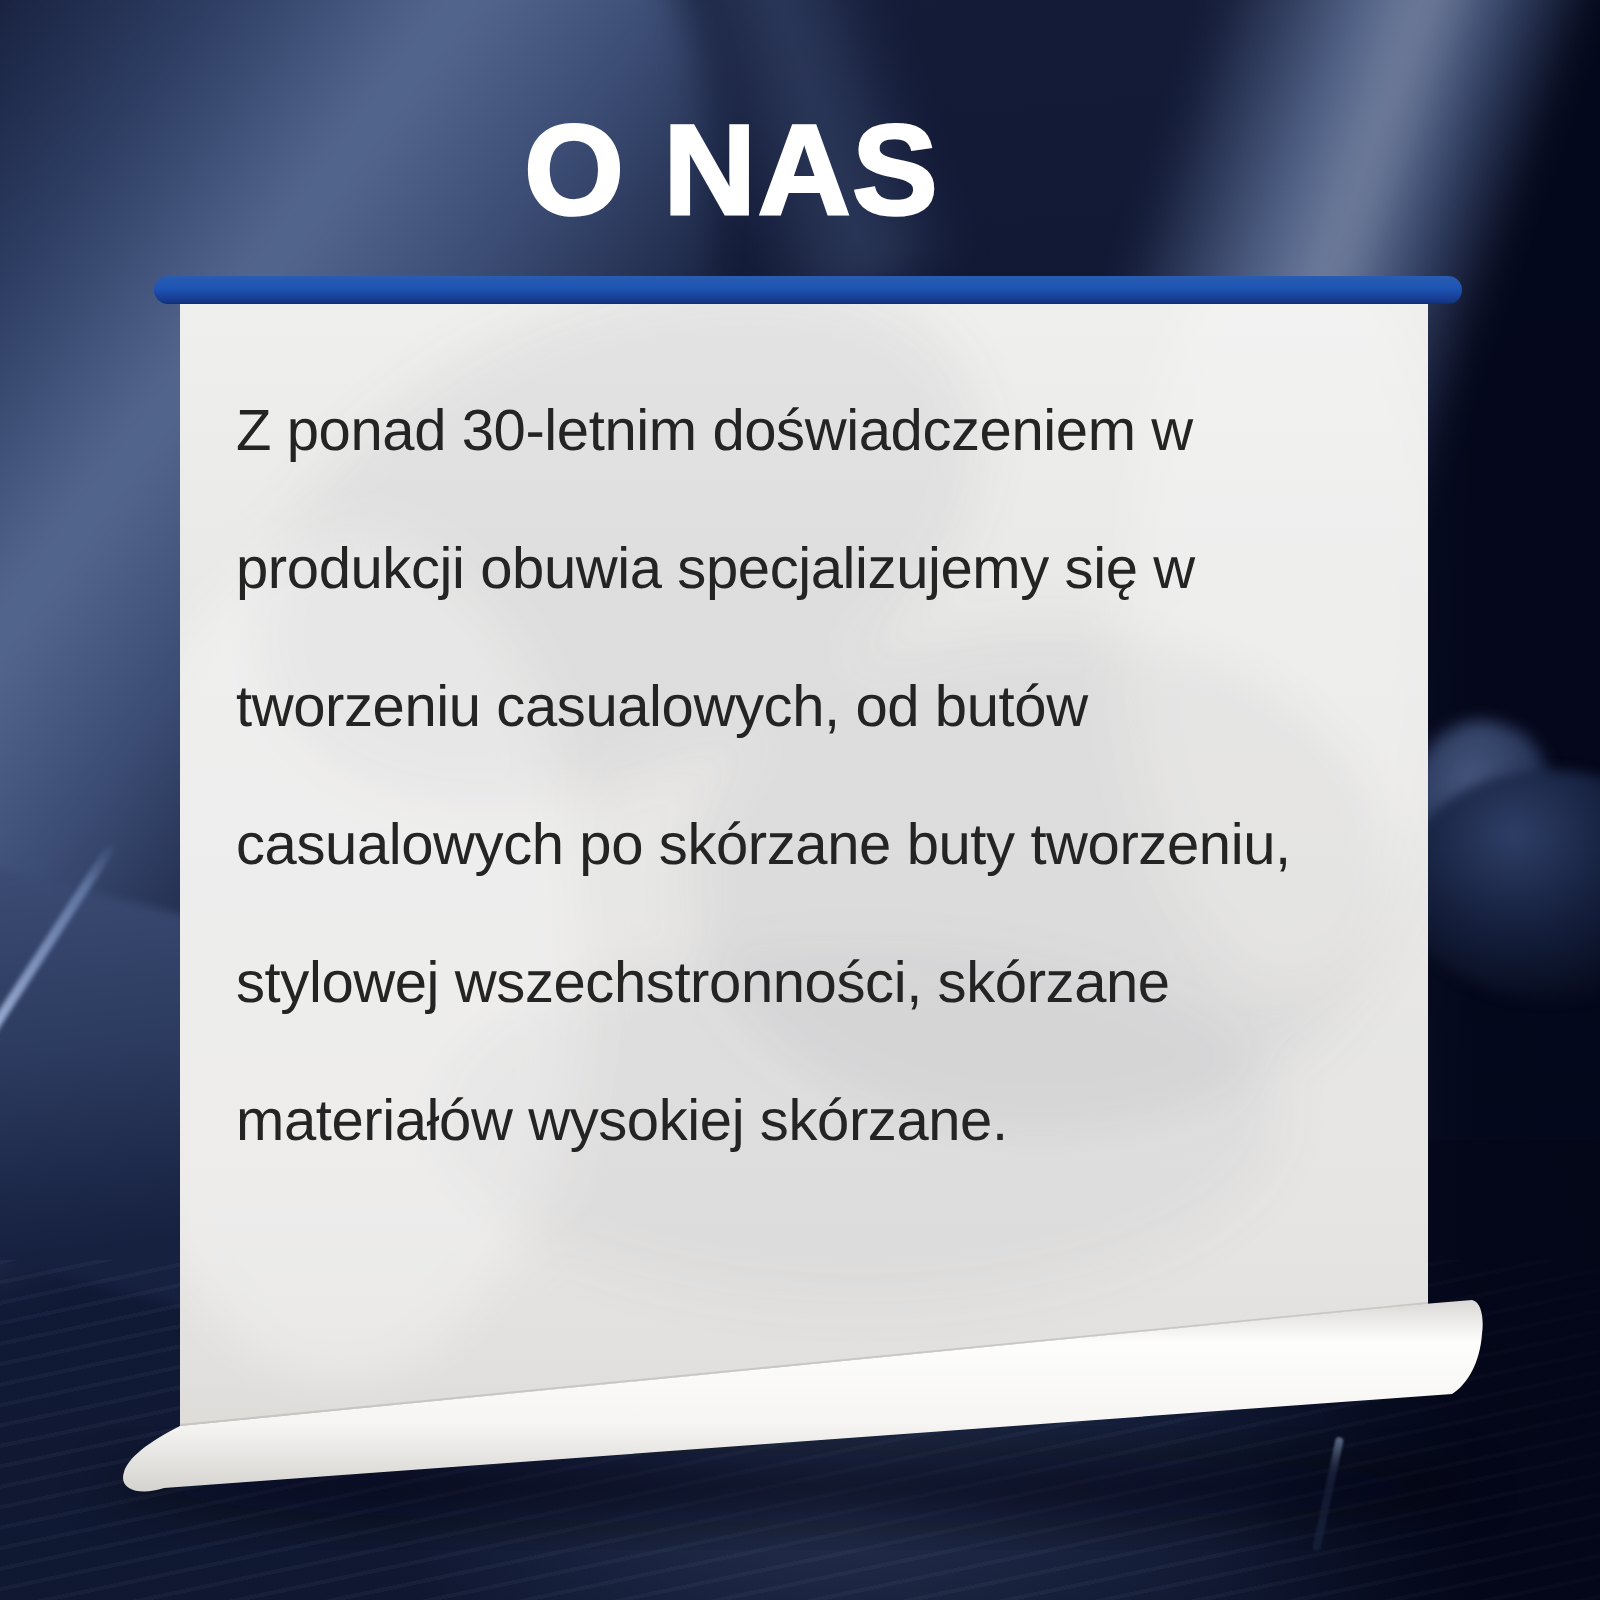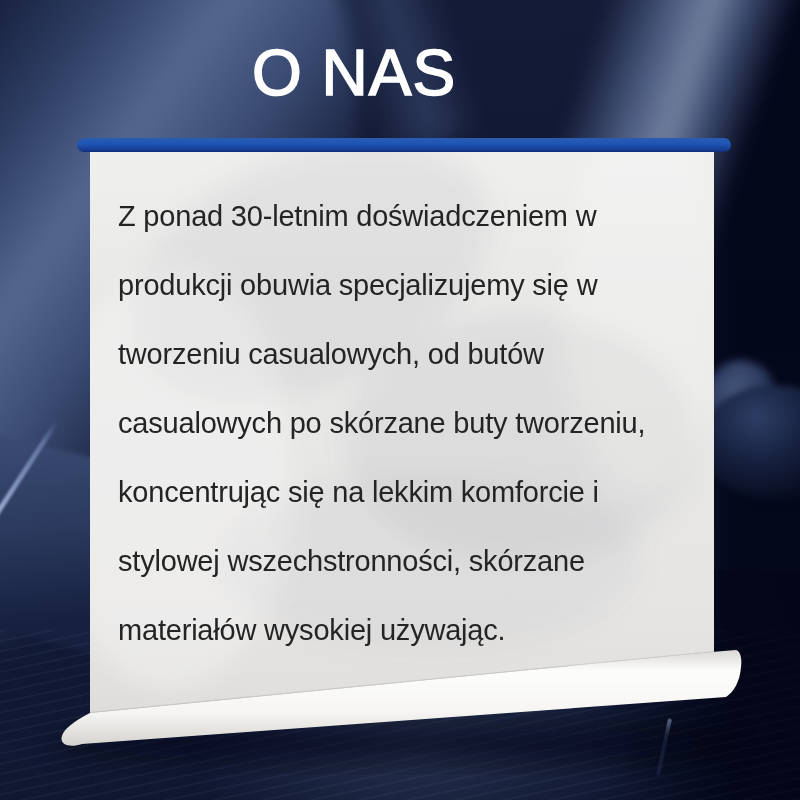--- a/index.html
+++ b/index.html
@@ -53,22 +53,22 @@
     opacity:.85;
   }
   .lace-strap { left:662px; top:718px; width:4px; height:58px;
     transform:rotate(12deg); border-radius:2px; filter:blur(.5px);
     background:linear-gradient(180deg, #8fa2c4 0%, #2c3a5c 30%, #1a2644 100%);
     opacity:.65;
   }
   
   .paper-svg { position:absolute; left:0; top:0; z-index:2; }
   
-  .title { position:absolute; z-index:3; left:0; top:36px; width:708px; margin:0;
-    text-align:center; font-size:64px; font-weight:normal; letter-spacing:1px;
+  .title { position:absolute; z-index:3; left:0; top:36px; width:708px; margin:12px;
+    text-align:center; font-size:64px; font-weight:bold; letter-spacing:1px;
     color:var(--c-title_white, #ffffff);
     -webkit-text-stroke:1.6px var(--c-title_white, #ffffff);
   }
   .divider-bar { position:absolute; z-index:3; left:77px; top:138px;
     width:654px; height:14px; border-radius:7px;
     background:linear-gradient(180deg, #2a5cb0 0%, var(--c-accent_blue, #1e55b5) 42%, #15378a 92%, #102a6e 100%);
   }
   
   .paragraph { position:absolute; z-index:3; left:118px; top:182px; width:600px;
     color:var(--c-body_text, #242424); font-size:29px; line-height:69px;
@@ -140,18 +140,17 @@
   </svg>
 
   <h1 class="title">O NAS</h1>
   <div class="divider-bar"></div>
 
   <div class="paragraph">
     <div class="text-line">Z ponad 30-letnim doświadczeniem w</div>
     <div class="text-line">produkcji obuwia specjalizujemy się w</div>
     <div class="text-line">tworzeniu casualowych, od butów</div>
     <div class="text-line">casualowych po skórzane buty tworzeniu,</div>
-    <div class="text-line">koncentrując się na lekkim komforcie i</div>
     <div class="text-line">stylowej wszechstronności, skórzane</div>
-    <div class="text-line">materiałów wysokiej używając.</div>
+    <div class="text-line">materiałów wysokiej skórzane.</div>
   </div>
 
 </div>
 
 </body></html>

